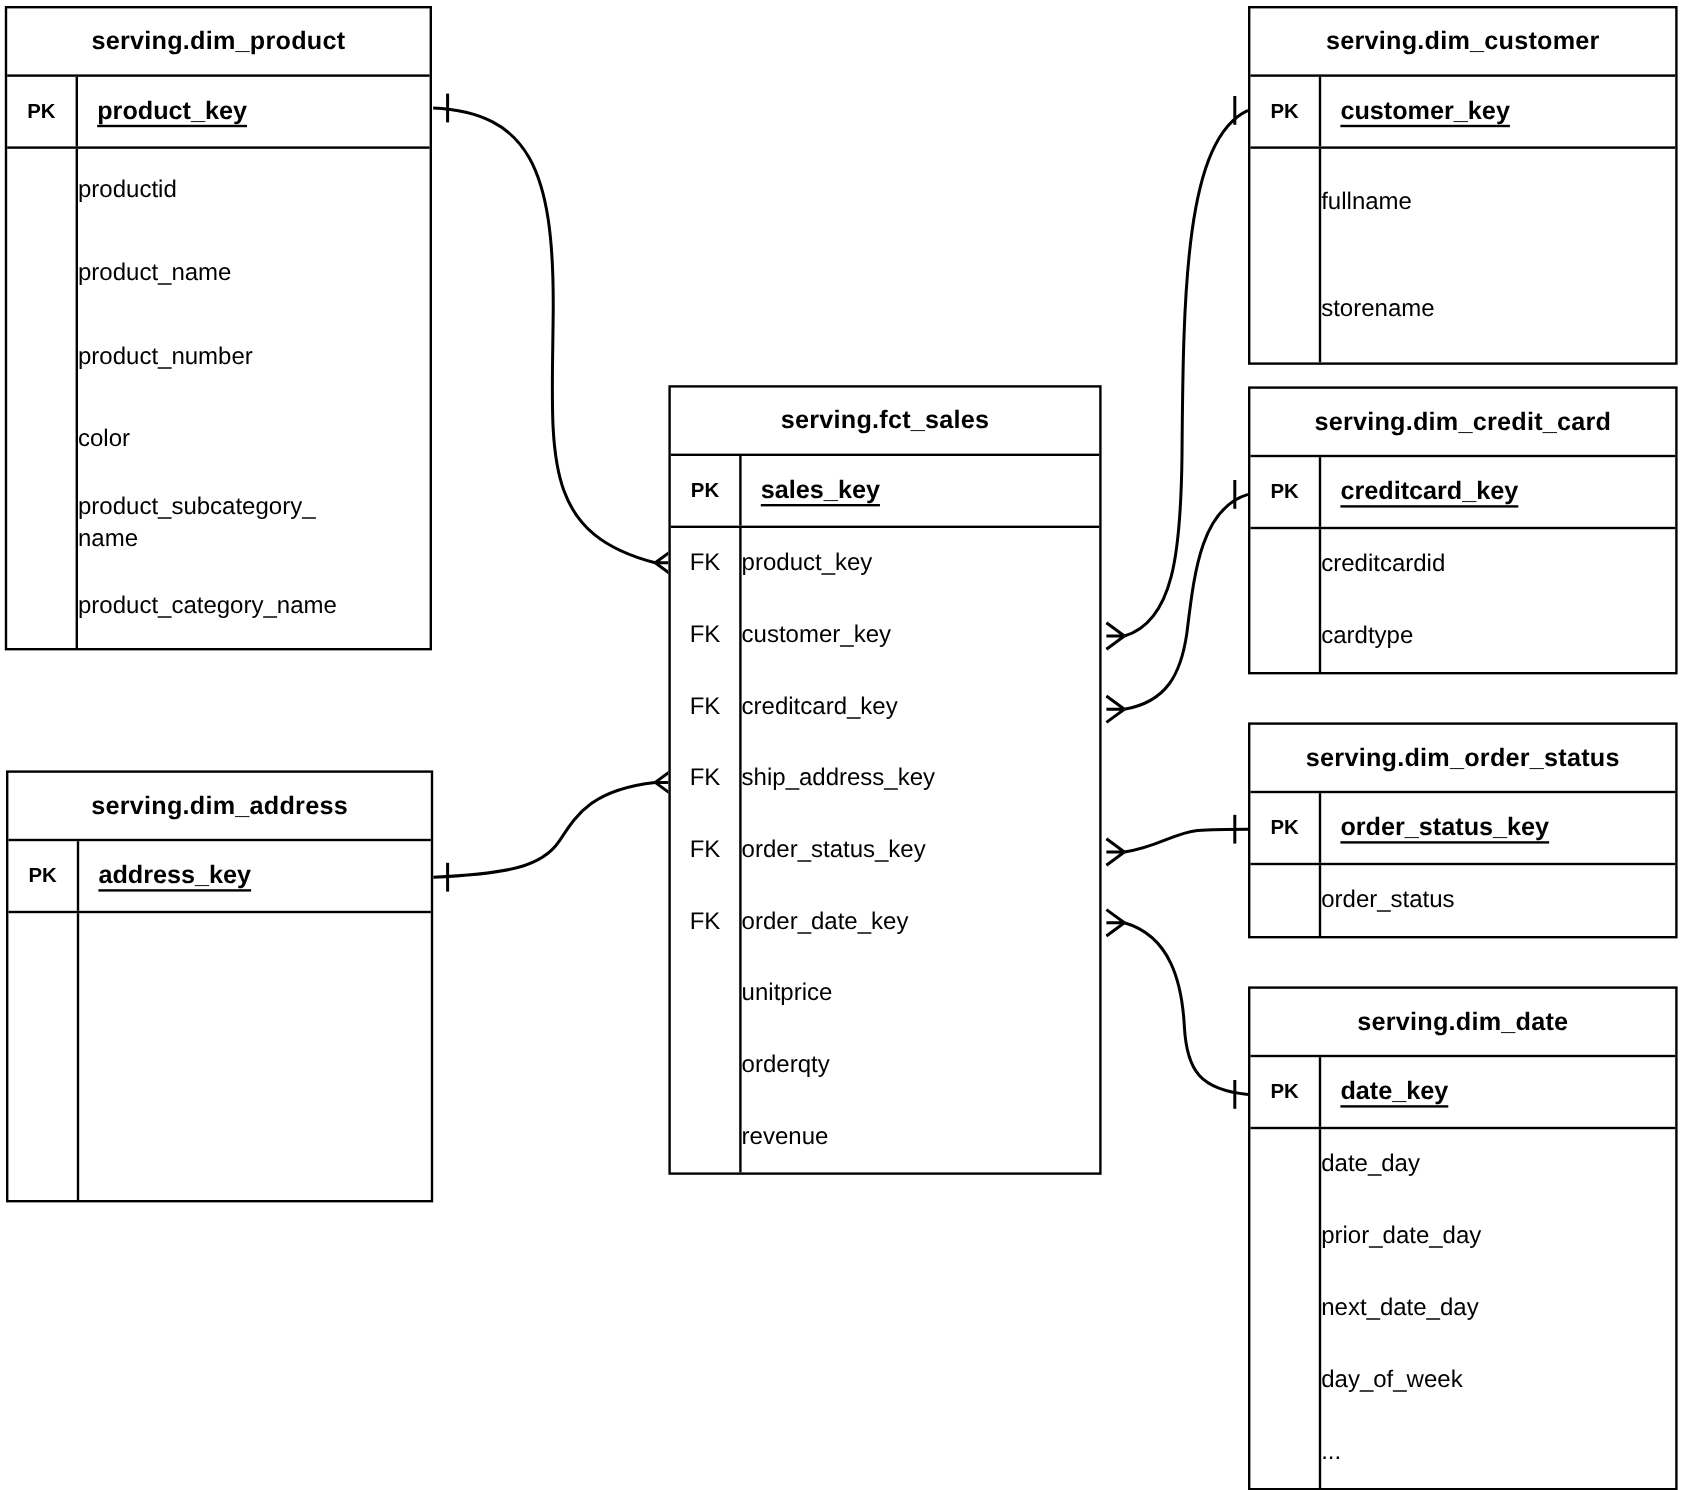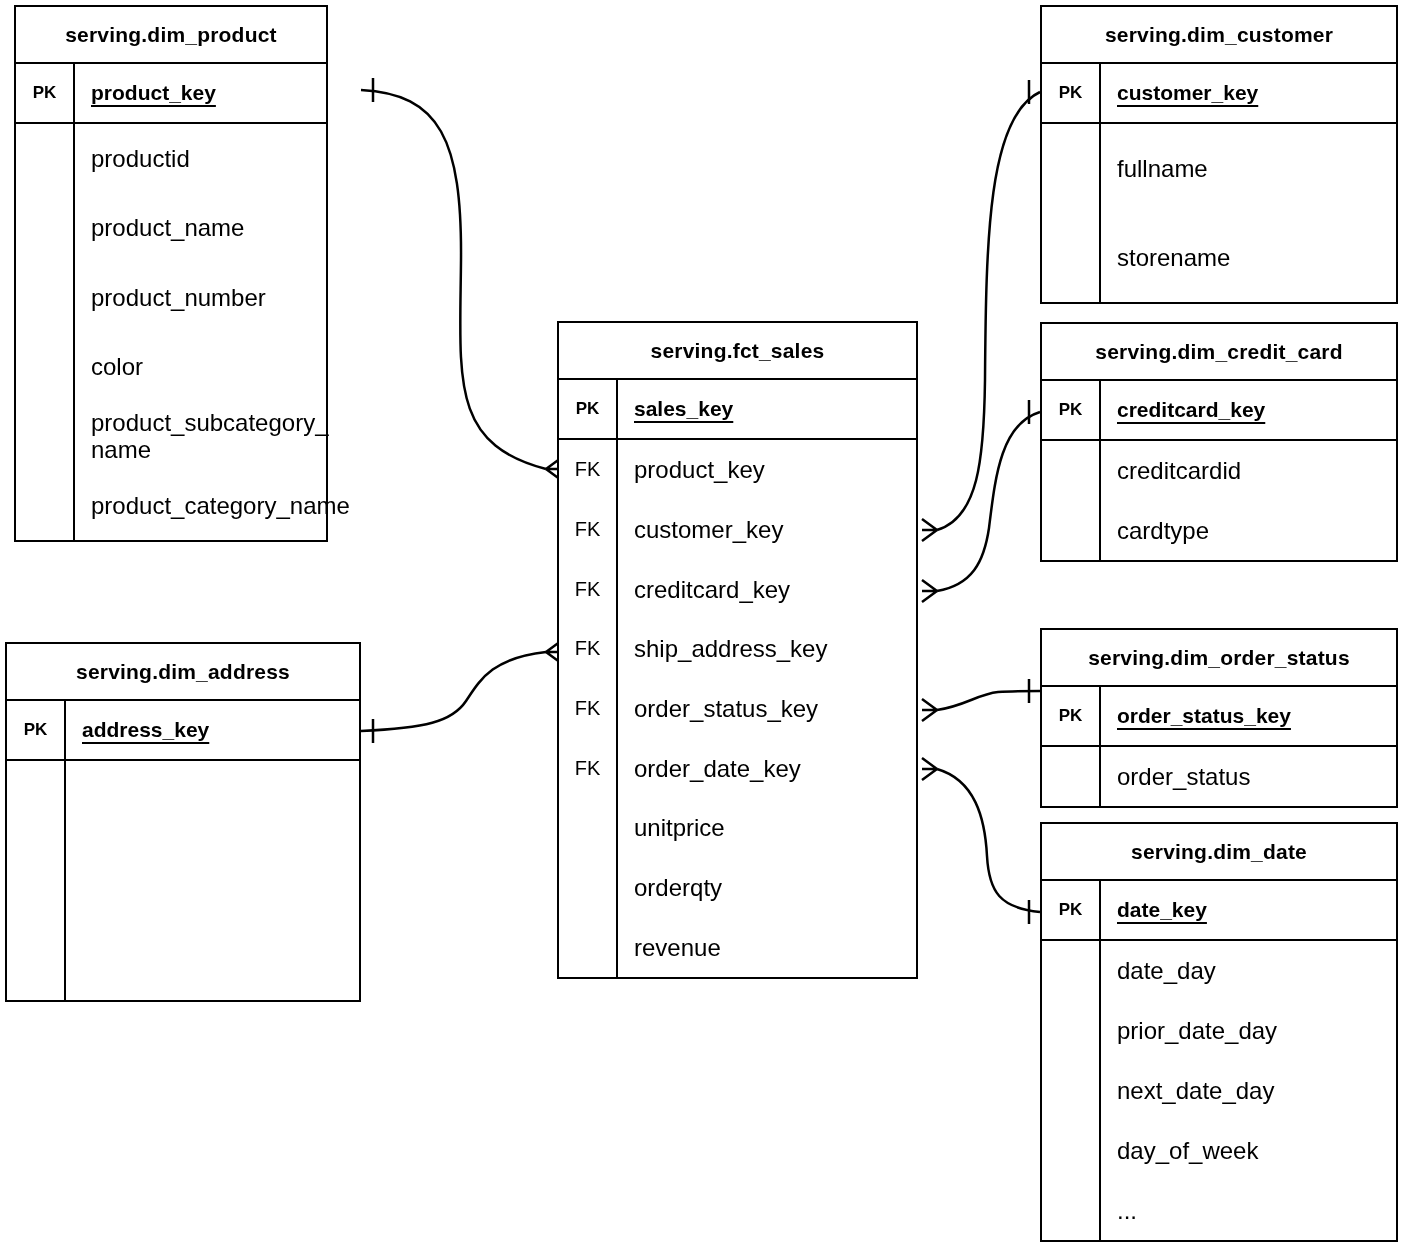--- a/index.html
+++ b/index.html
@@ -79,22 +79,22 @@
     flex: 1;
     display: flex;
     align-items: center;
     justify-content: center;
     font-size: 20px;
   }
   .fieldcell {
     flex: 1;
     display: flex;
     align-items: center;
-    padding-left: 16px;
-    font-size: 24px;
+    padding-left: 0;
+    font-size: 20px;
     white-space: pre-line;
     line-height: 27px;
   }
   #wires {
     position: absolute;
     left: 0; top: 0;
     width: 1402px;
     height: 1242px;
     pointer-events: none;
   }
@@ -137,21 +137,21 @@
       <line x1="1029" y1="679" x2="1029" y2="703"></line>
     </g>
 
     <g>
       <path d="M 937 769 C 975 780 985 818 987 856 C 989 892 1000 908 1040 912"></path>
       <path d="M 937 769 L 922 758 M 937 769 L 922 769 M 937 769 L 922 780"></path>
       <line x1="1029" y1="900" x2="1029" y2="924"></line>
     </g>
   </svg>
 
-  <div class="table" style="left:14px;top:5px;width:314px;height:537px">
+  <div class="table" style="left:4px;top:5px;width:356px;height:537px">
     <div class="title">serving.dim_product</div>
     <div class="pkrow">
       <div class="keycol">PK</div>
       <div class="pkname">product_key</div>
     </div>
     <div class="tbody">
       <div class="tagcol">
         <div class="tagcell"></div>
         <div class="tagcell"></div>
         <div class="tagcell"></div>
@@ -233,21 +233,21 @@
         <div class="tagcell"></div>
         <div class="tagcell"></div>
       </div>
       <div class="fieldcol">
         <div class="fieldcell">creditcardid</div>
         <div class="fieldcell">cardtype</div>
       </div>
     </div>
   </div>
 
-  <div class="table" style="left:1040px;top:628px;width:358px;height:180px">
+  <div class="table" style="left:1040px;top:602px;width:358px;height:180px">
     <div class="title">serving.dim_order_status</div>
     <div class="pkrow">
       <div class="keycol">PK</div>
       <div class="pkname">order_status_key</div>
     </div>
     <div class="tbody">
       <div class="tagcol">
         <div class="tagcell"></div>
       </div>
       <div class="fieldcol">

